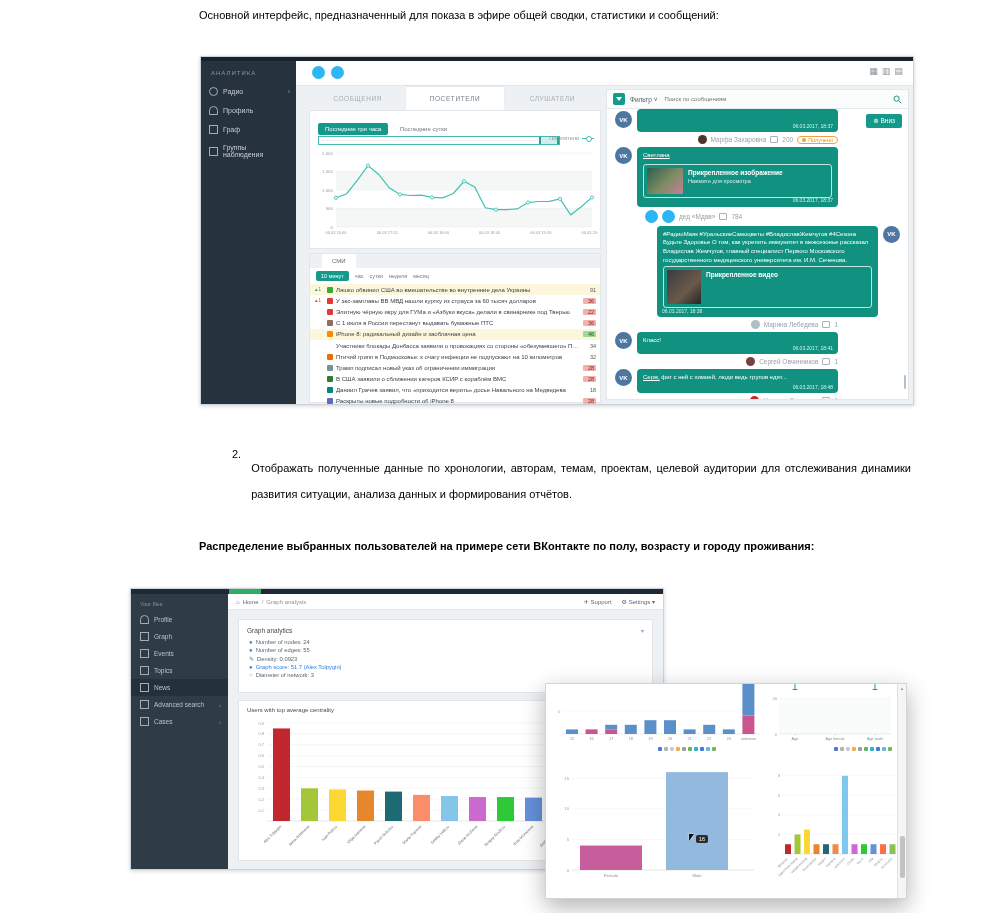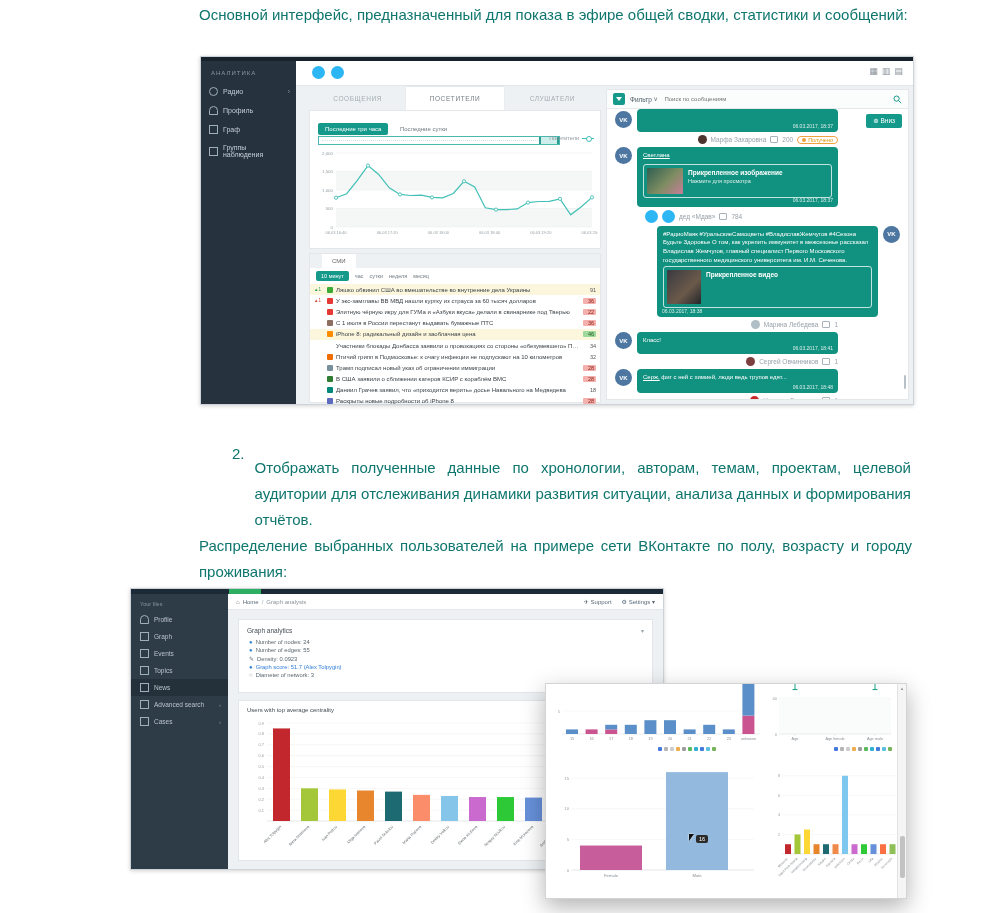--- a/index.html
+++ b/index.html
@@ -1,17 +1,17 @@
 <!DOCTYPE html>
 <html><head>
 <meta charset="utf-8">
 <style>
   html,body{margin:0;padding:0;background:#fff;}
   body{width:1002px;height:913px;position:relative;font-family:"Liberation Sans",sans-serif;overflow:hidden;}
-  .para{position:absolute;color:#0f766e;font-size:15px;line-height:26px;text-align:justify;}
+  .para{position:absolute;color:#000000;font-size:11px;line-height:26px;text-align:justify;}
   .shot{position:absolute;background:#fff;border:1px solid #cdd3d8;box-shadow:0 1px 4px rgba(0,0,0,.18);}
 
   
   #shot1{left:200px;top:56px;width:712px;height:347px;}
   #s1-topbar{position:absolute;left:0;top:0;right:0;height:4px;background:#18222d;}
   #s1-sidebar{position:absolute;left:0;top:4px;bottom:0;width:95px;background:#27323f;}
   #s1-sidebar .sb-header{padding:9px 10px 6px;font-size:6px;letter-spacing:1px;color:#8a97a5;}
   .s1-item{display:flex;align-items:center;gap:5px;padding:5px 8px;font-size:7px;color:#c5ced6;cursor:pointer;position:relative;}
   .s1-item .chev{position:absolute;right:6px;color:#8a97a5;font-size:7px;}
   .mini-ic{width:7px;height:7px;border:1px solid #9fb0bd;flex:0 0 auto;}
@@ -111,21 +111,21 @@
   svg text{font-family:"Liberation Sans",sans-serif;}
 </style>
 </head>
 <body>
 
 <div class="para" style="left:199px;top:2px;width:713px;">Основной интерфейс, предназначенный для показа в эфире общей сводки, статистики и сообщений:</div>
 <div class="para" style="left:232px;top:441px;width:679px;display:flex;gap:10px;">
   <span style="flex:0 0 auto;">2.</span>
   <span style="text-align:justify;margin-top:14px;">Отображать полученные данные по хронологии, авторам, темам, проектам, целевой аудитории для отслеживания динамики развития ситуации, анализа данных и формирования отчётов.</span>
 </div>
-<div class="para" style="left:199px;top:533px;width:713px;">Распределение выбранных пользователей на примере сети ВКонтакте по полу, возрасту и городу проживания:</div>
+<div class="para" style="left:199px;top:533px;width:713px;font-weight:bold;">Распределение выбранных пользователей на примере сети ВКонтакте по полу, возрасту и городу проживания:</div>
 
 <div class="shot" id="shot1">
   <div id="s1-topbar"></div>
   <div id="s1-sidebar">
     <div class="sb-header">АНАЛИТИКА</div>
     <div id="s1-sb-items">
         <div class="s1-item">
           <span class="mini-ic round"></span>
           <span>Радио</span>
           <span class="chev">›</span>

